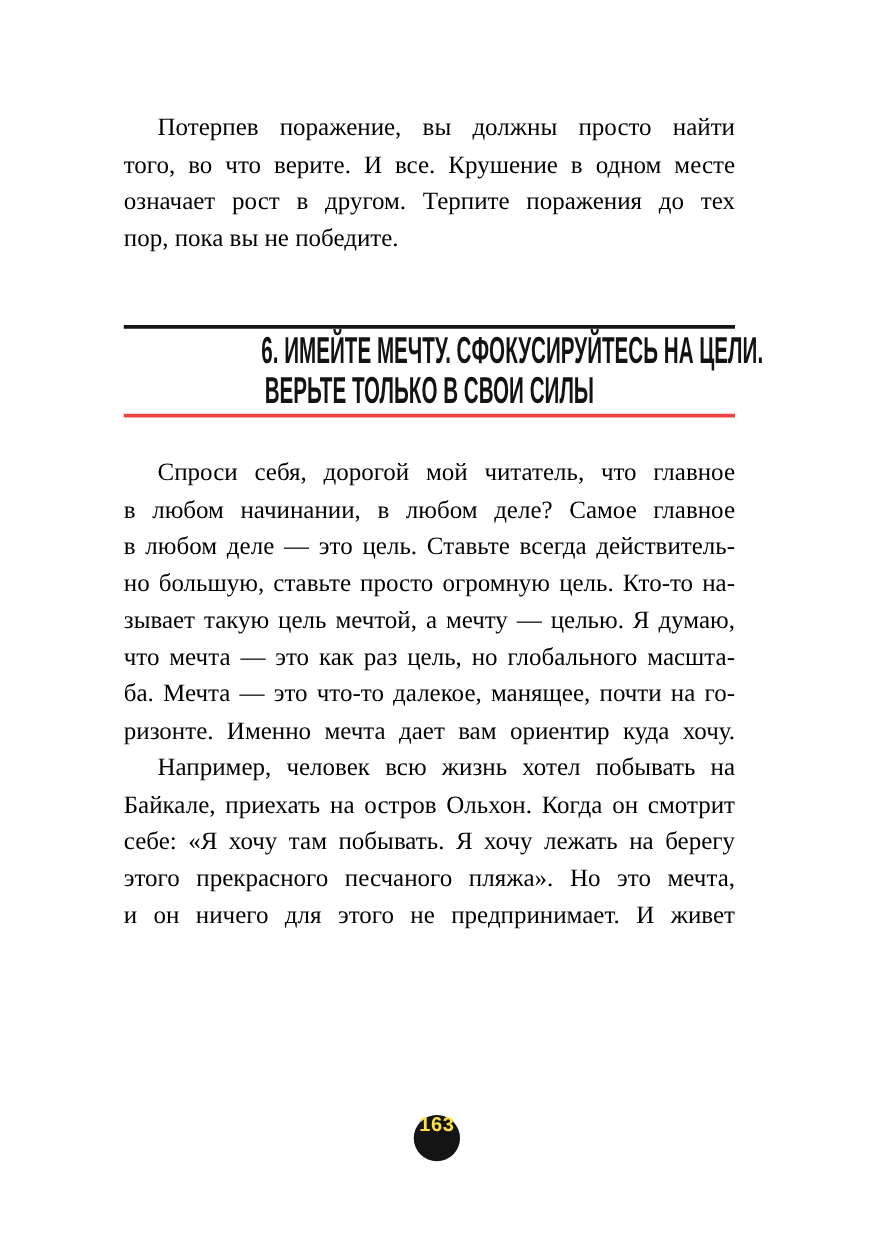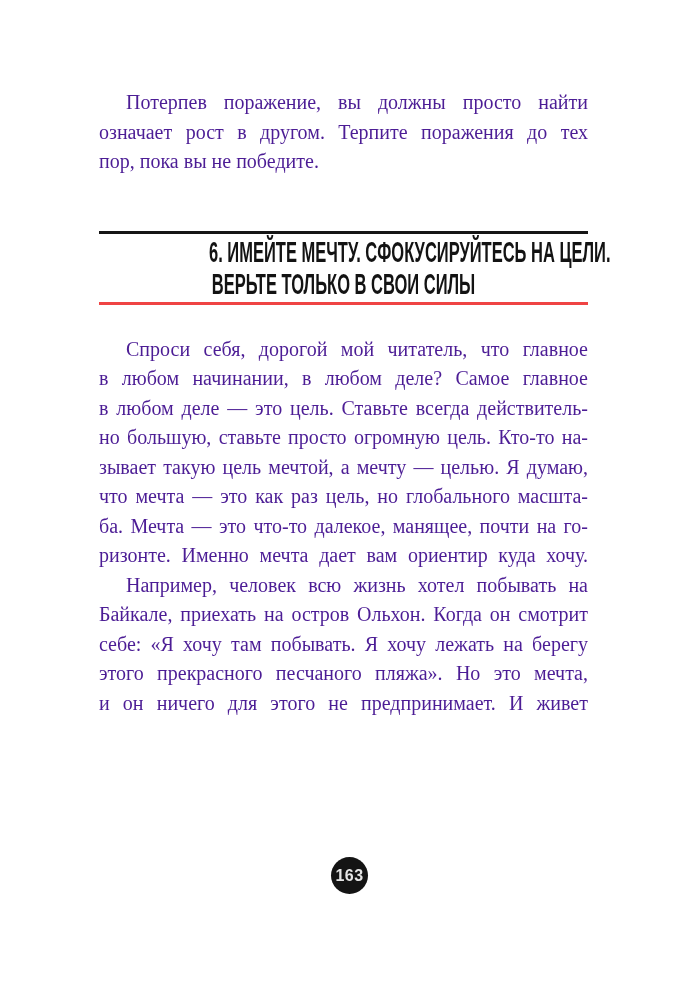--- a/index.html
+++ b/index.html
@@ -17,21 +17,21 @@
   }
   .text-column {
     position: absolute;
     left: 99px;
     top: 88px;
     width: 489px;
   }
   .paragraph {
     font-size: 20px;
     line-height: 29.5px;
-    color: #4c1d95;
+    color: #000000;
   }
   .line {
     text-align: justify;
     text-align-last: justify;
   }
   .line.indent {
     text-indent: 27px;
   }
   .line.no-stretch {
     text-align-last: left;
@@ -51,43 +51,44 @@
     line-height: 32px;
     color: #131313;
     text-align: center;
     white-space: nowrap;
     transform: scaleX(0.55);
     transform-origin: 50% 50%;
   }
   .page-number-badge {
     position: absolute;
     left: 50%;
-    top: 857px;
+    top: 892px;
     margin-left: -19px;
     width: 37px;
     height: 37px;
     border-radius: 50%;
     background: #141414;
-    color: #e5e5e5;
+    color: #fde047;
     display: flex;
-    align-items: center;
+    align-items: flex-start;
     justify-content: center;
     font-family: "Liberation Sans", sans-serif;
     font-weight: bold;
     font-size: 16px;
     letter-spacing: 0.5px;
   }
 </style>
 </head>
 <body>
 
 <div class="page">
   <main class="text-column">
       <div class="paragraph">
         <div class="line indent">Потерпев поражение, вы должны просто найти</div>
+        <div class="line">того, во что верите. И все. Крушение в одном месте</div>
         <div class="line">означает рост в другом. Терпите поражения до тех</div>
         <div class="line no-stretch">пор, пока вы не победите.</div>
       </div>
       <div class="chapter-heading">
         <div class="heading-line">6. ИМЕЙТЕ МЕЧТУ. СФОКУСИРУЙТЕСЬ НА ЦЕЛИ.</div>
         <div class="heading-line">ВЕРЬТЕ ТОЛЬКО В СВОИ СИЛЫ</div>
       </div>
       <div class="paragraph">
         <div class="line indent">Спроси себя, дорогой мой читатель, что главное</div>
         <div class="line">в любом начинании, в любом деле? Самое главное</div>

